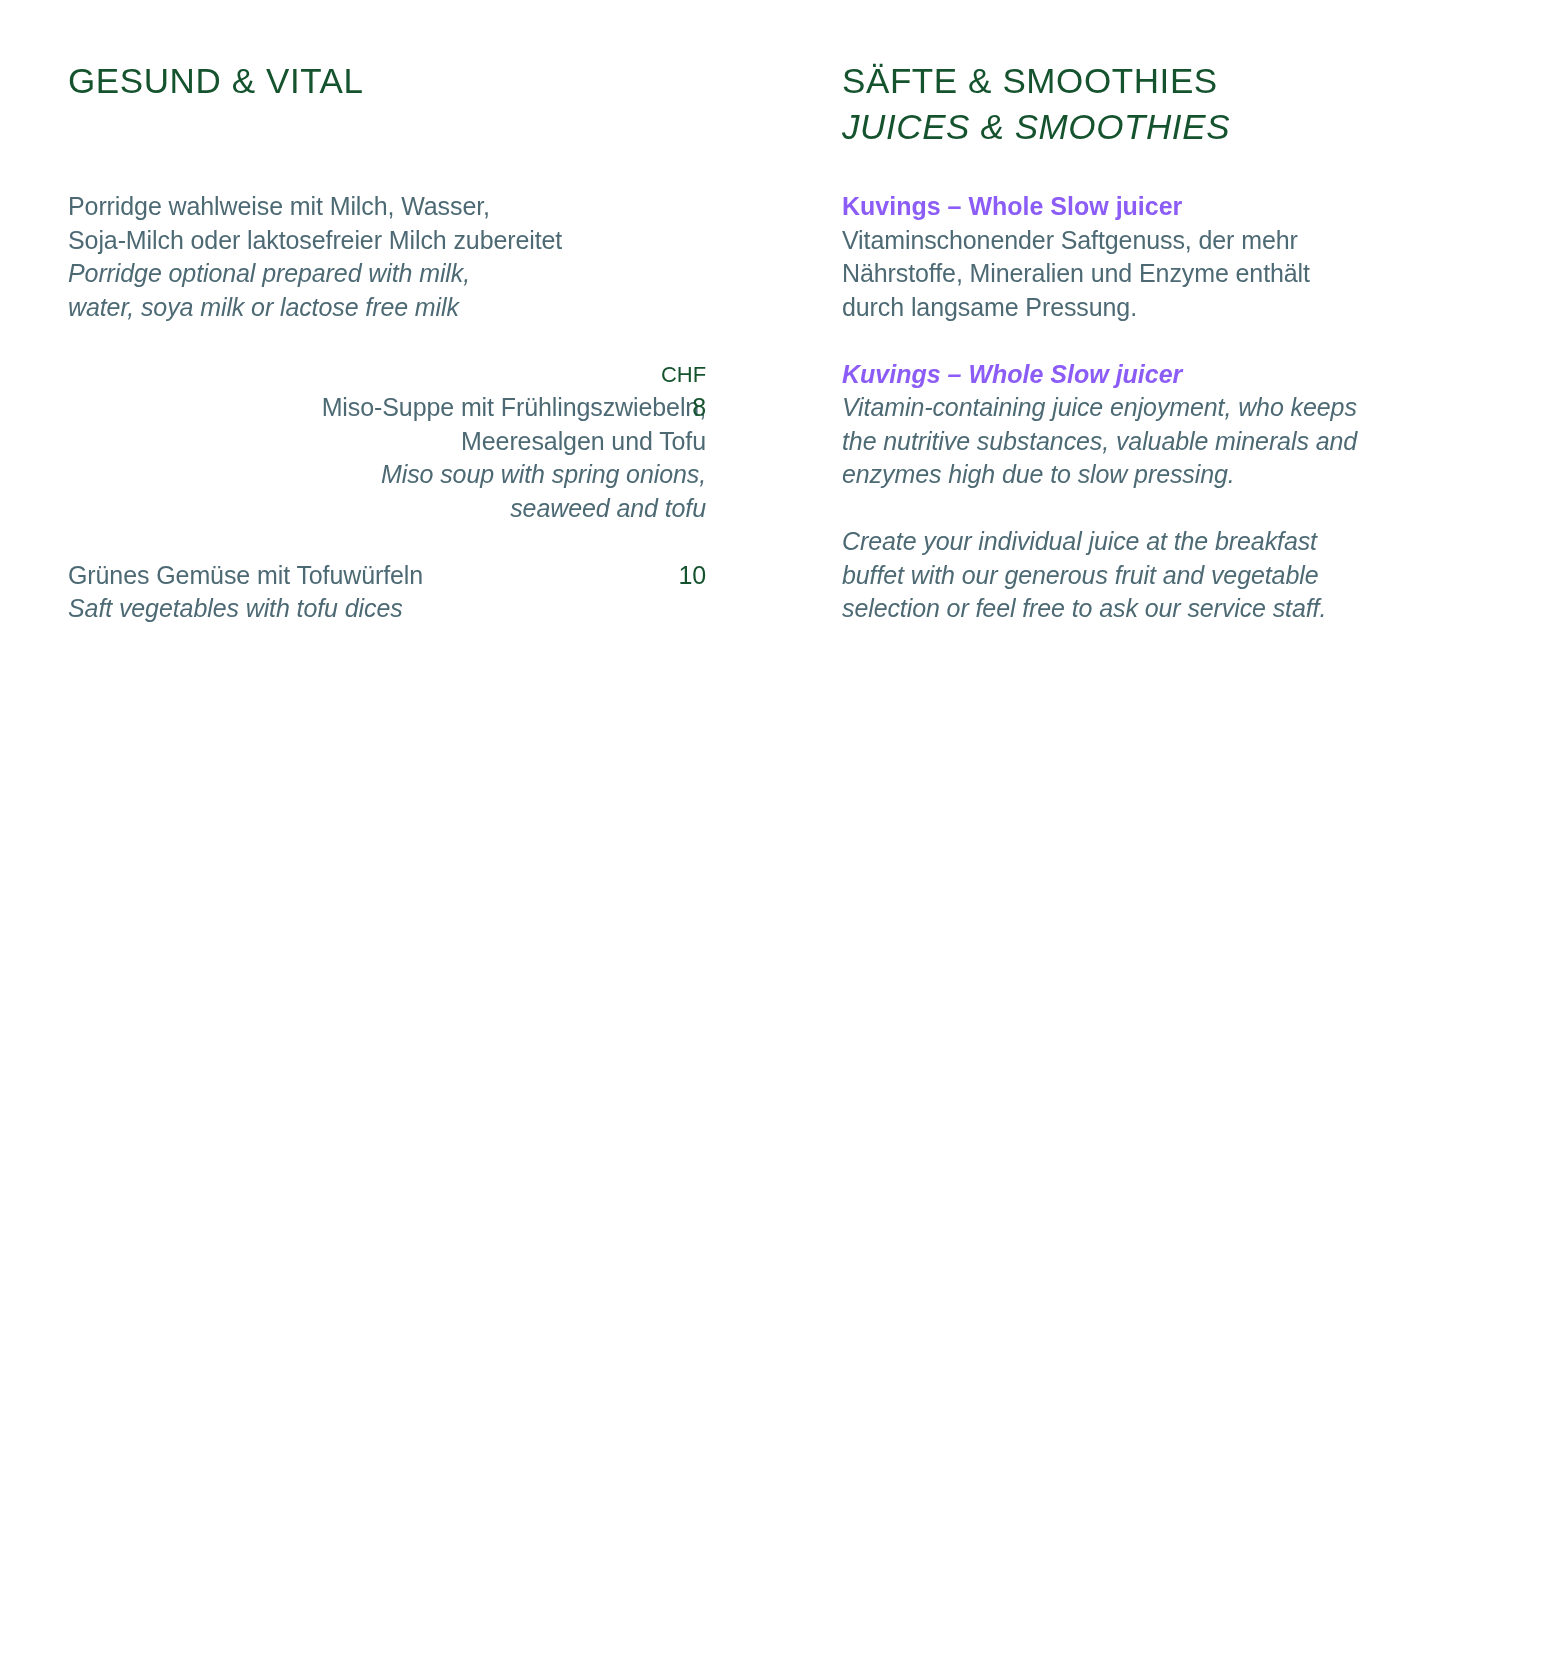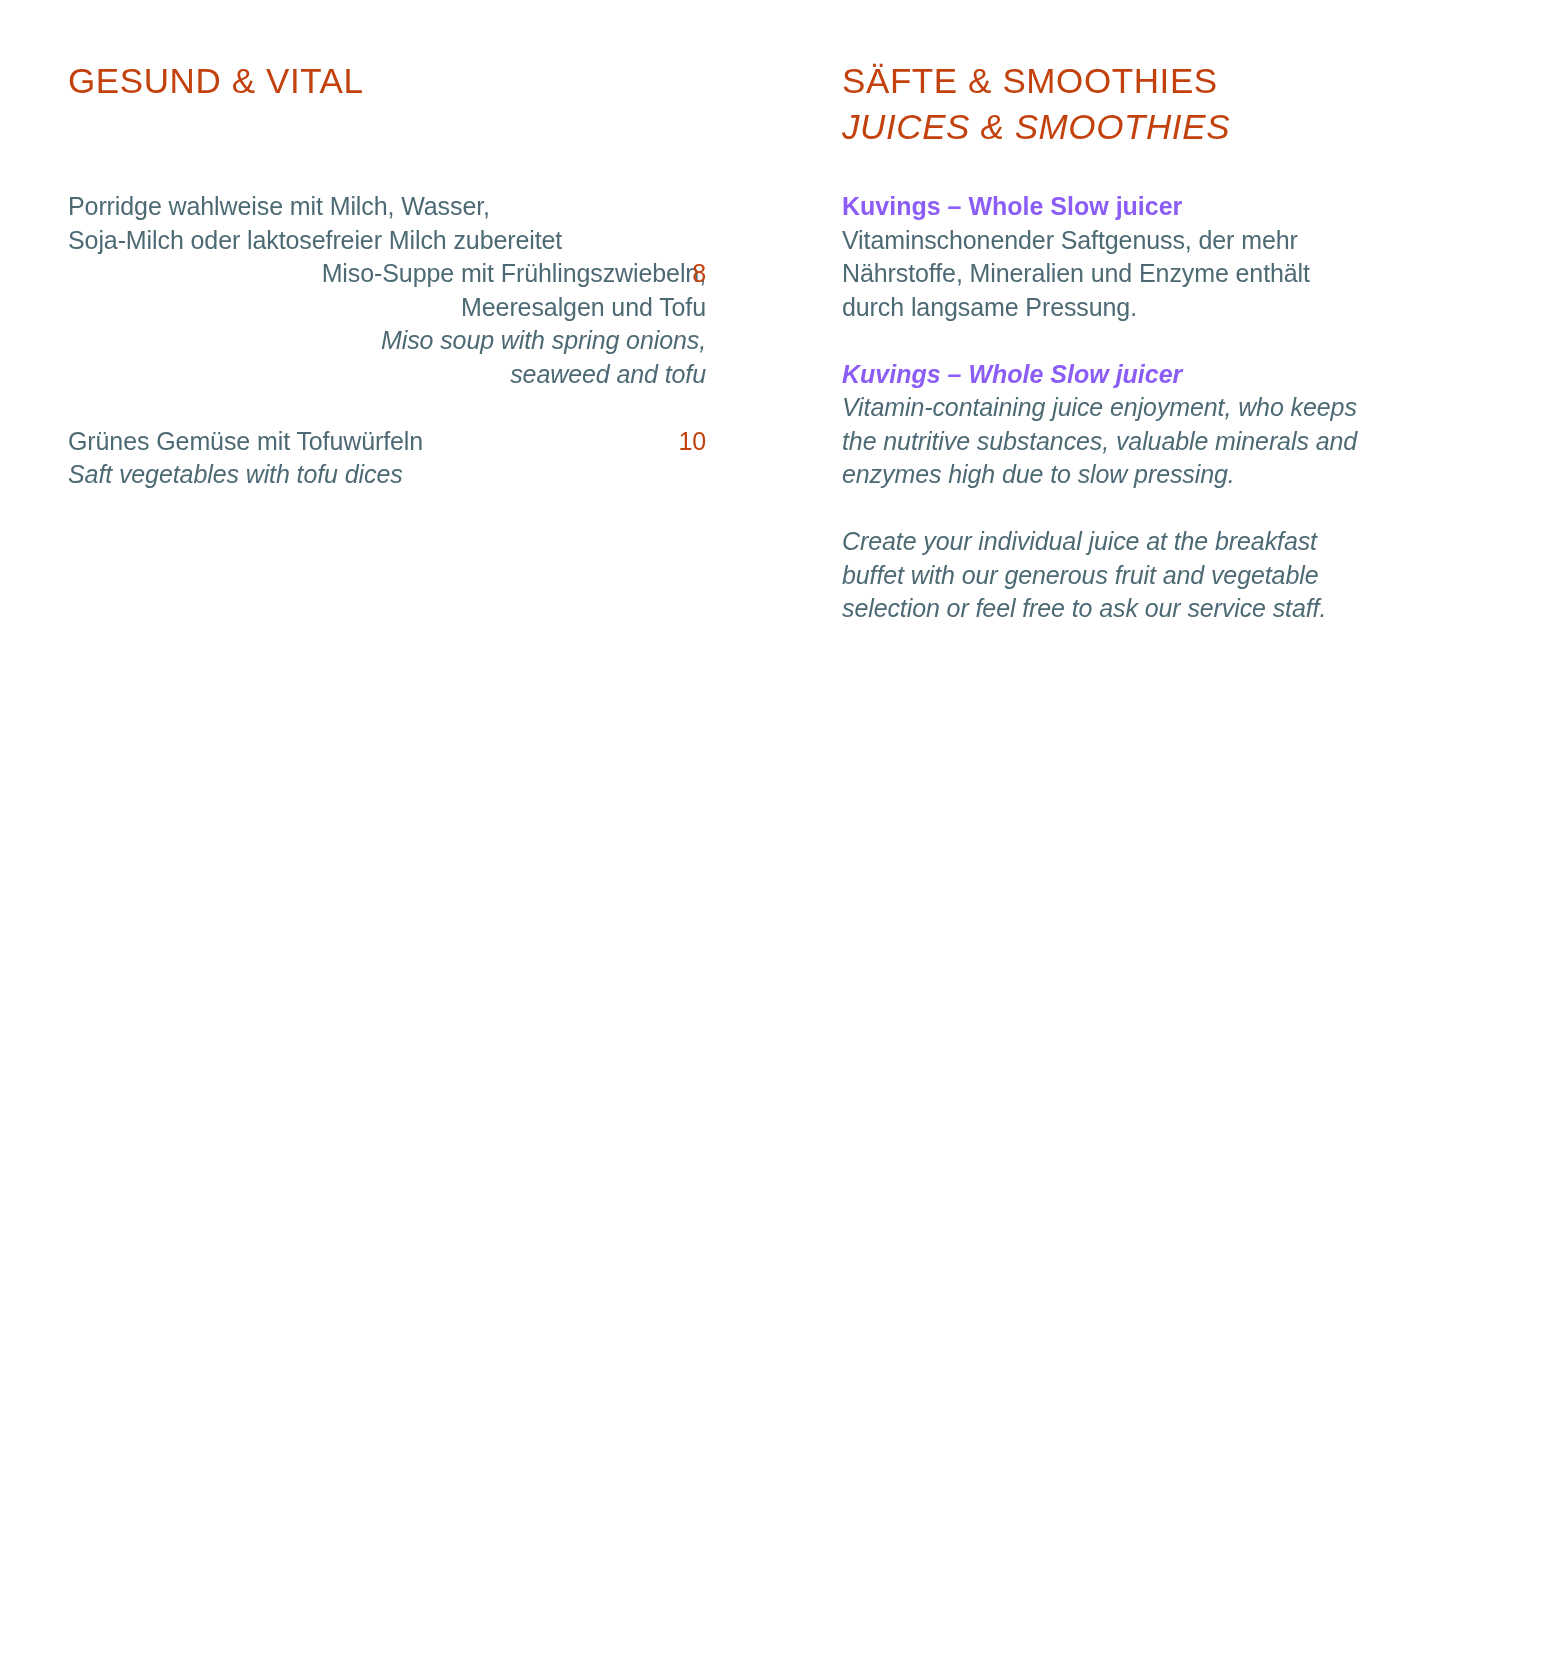--- a/index.html
+++ b/index.html
@@ -14,21 +14,21 @@
   .heading{
     position:absolute;
     top:58px;
     line-height:46px;
     font-size:35px;
     letter-spacing:0.6px;
     font-weight:400;
   }
   .heading .h-de{display:block;}
   .heading .h-en{display:block;font-style:italic;}
-  .gold{color:#c2410c;}
+  .gold{color:#14532d;}
   .col{
     position:absolute;
     top:190px;
     font-size:25px;
     line-height:33.5px;
     color:#4d6a74;
     letter-spacing:-0.1px;
   }
   .col-left{left:68px;width:638px;}
   .col-right{left:842px;width:640px;}
@@ -69,22 +69,25 @@
   <div class="heading gold" style="left:842px;">
     <span class="h-de">SÄFTE &amp; SMOOTHIES</span>
     <span class="h-en">JUICES &amp; SMOOTHIES</span>
   </div>
 
   <div class="col col-left">
 
     <div class="block">
       <div class="pre">Porridge wahlweise mit Milch, Wasser,
 Soja-Milch oder laktosefreier Milch zubereitet</div>
+      <div class="pre it">Porridge optional prepared with milk,
+water, soya milk or lactose free milk</div>
     </div>
 
+    <div class="chf-row gold">CHF</div>
 
     <div class="menu-item" style="margin-top:0;text-align:right;">
       <div class="pre">Miso-Suppe mit Frühlingszwiebeln,
 Meeresalgen und Tofu</div>
       <div class="pre it">Miso soup with spring onions,
 seaweed and tofu</div>
       <span class="price gold">8</span>
     </div>
 
     <div class="menu-item">

